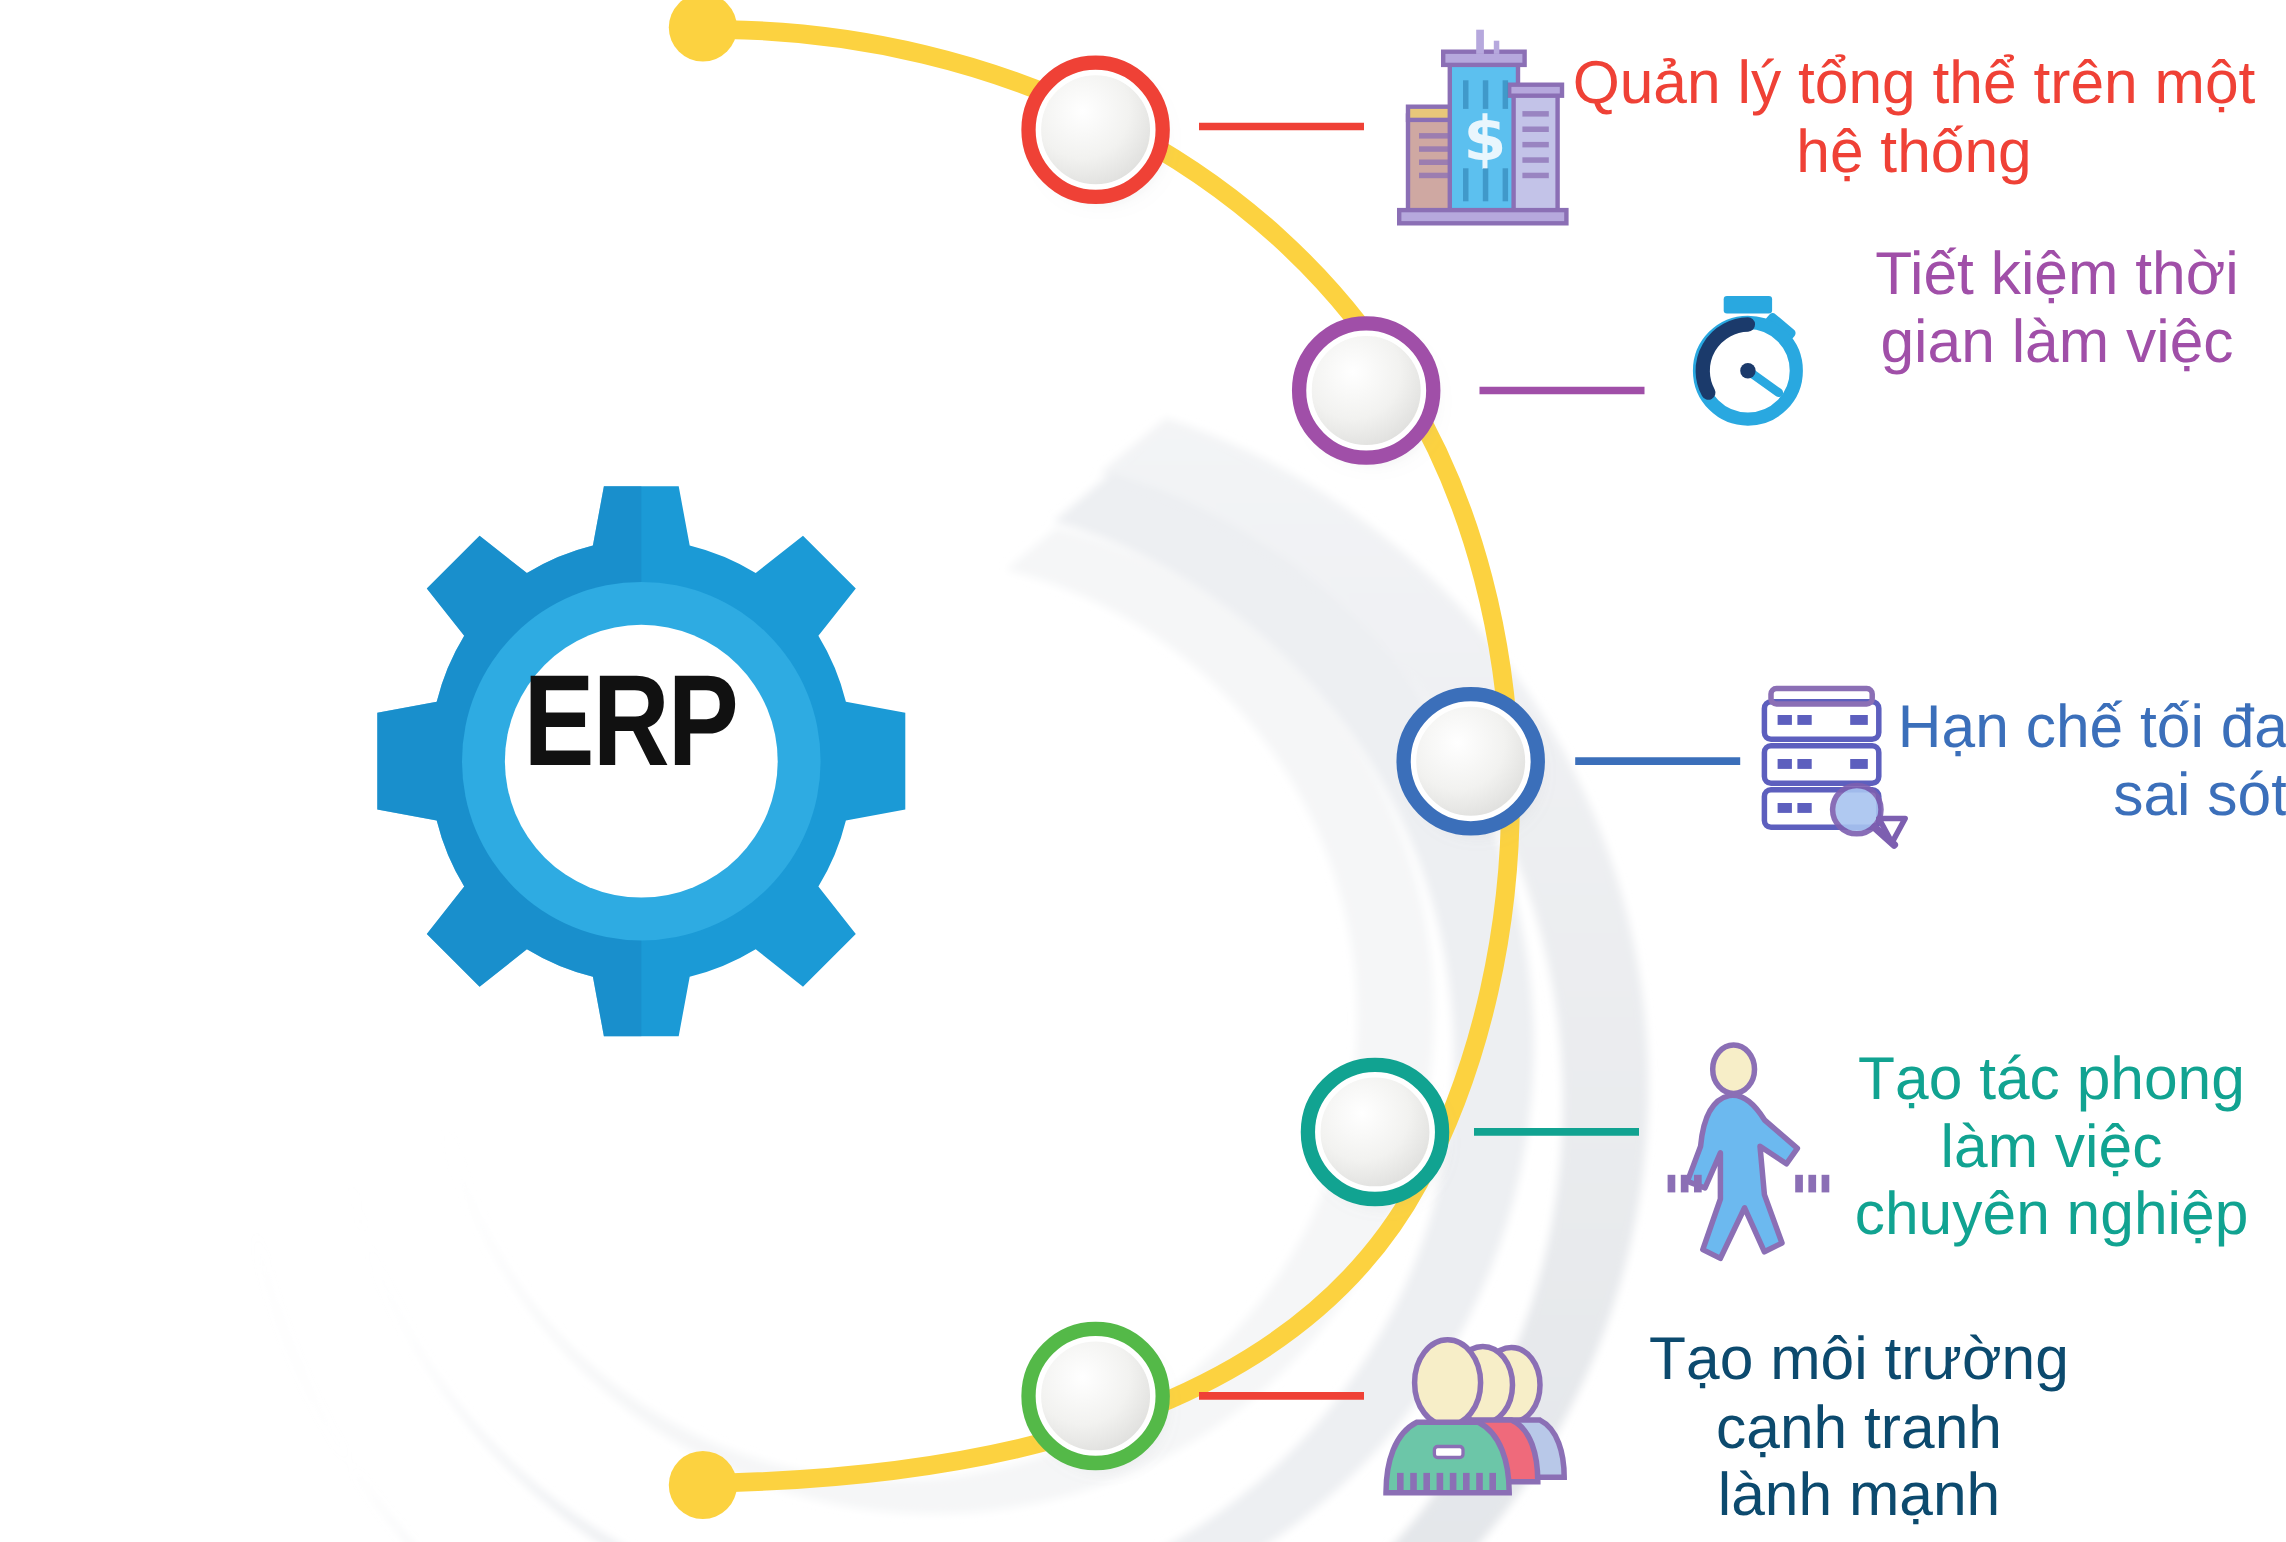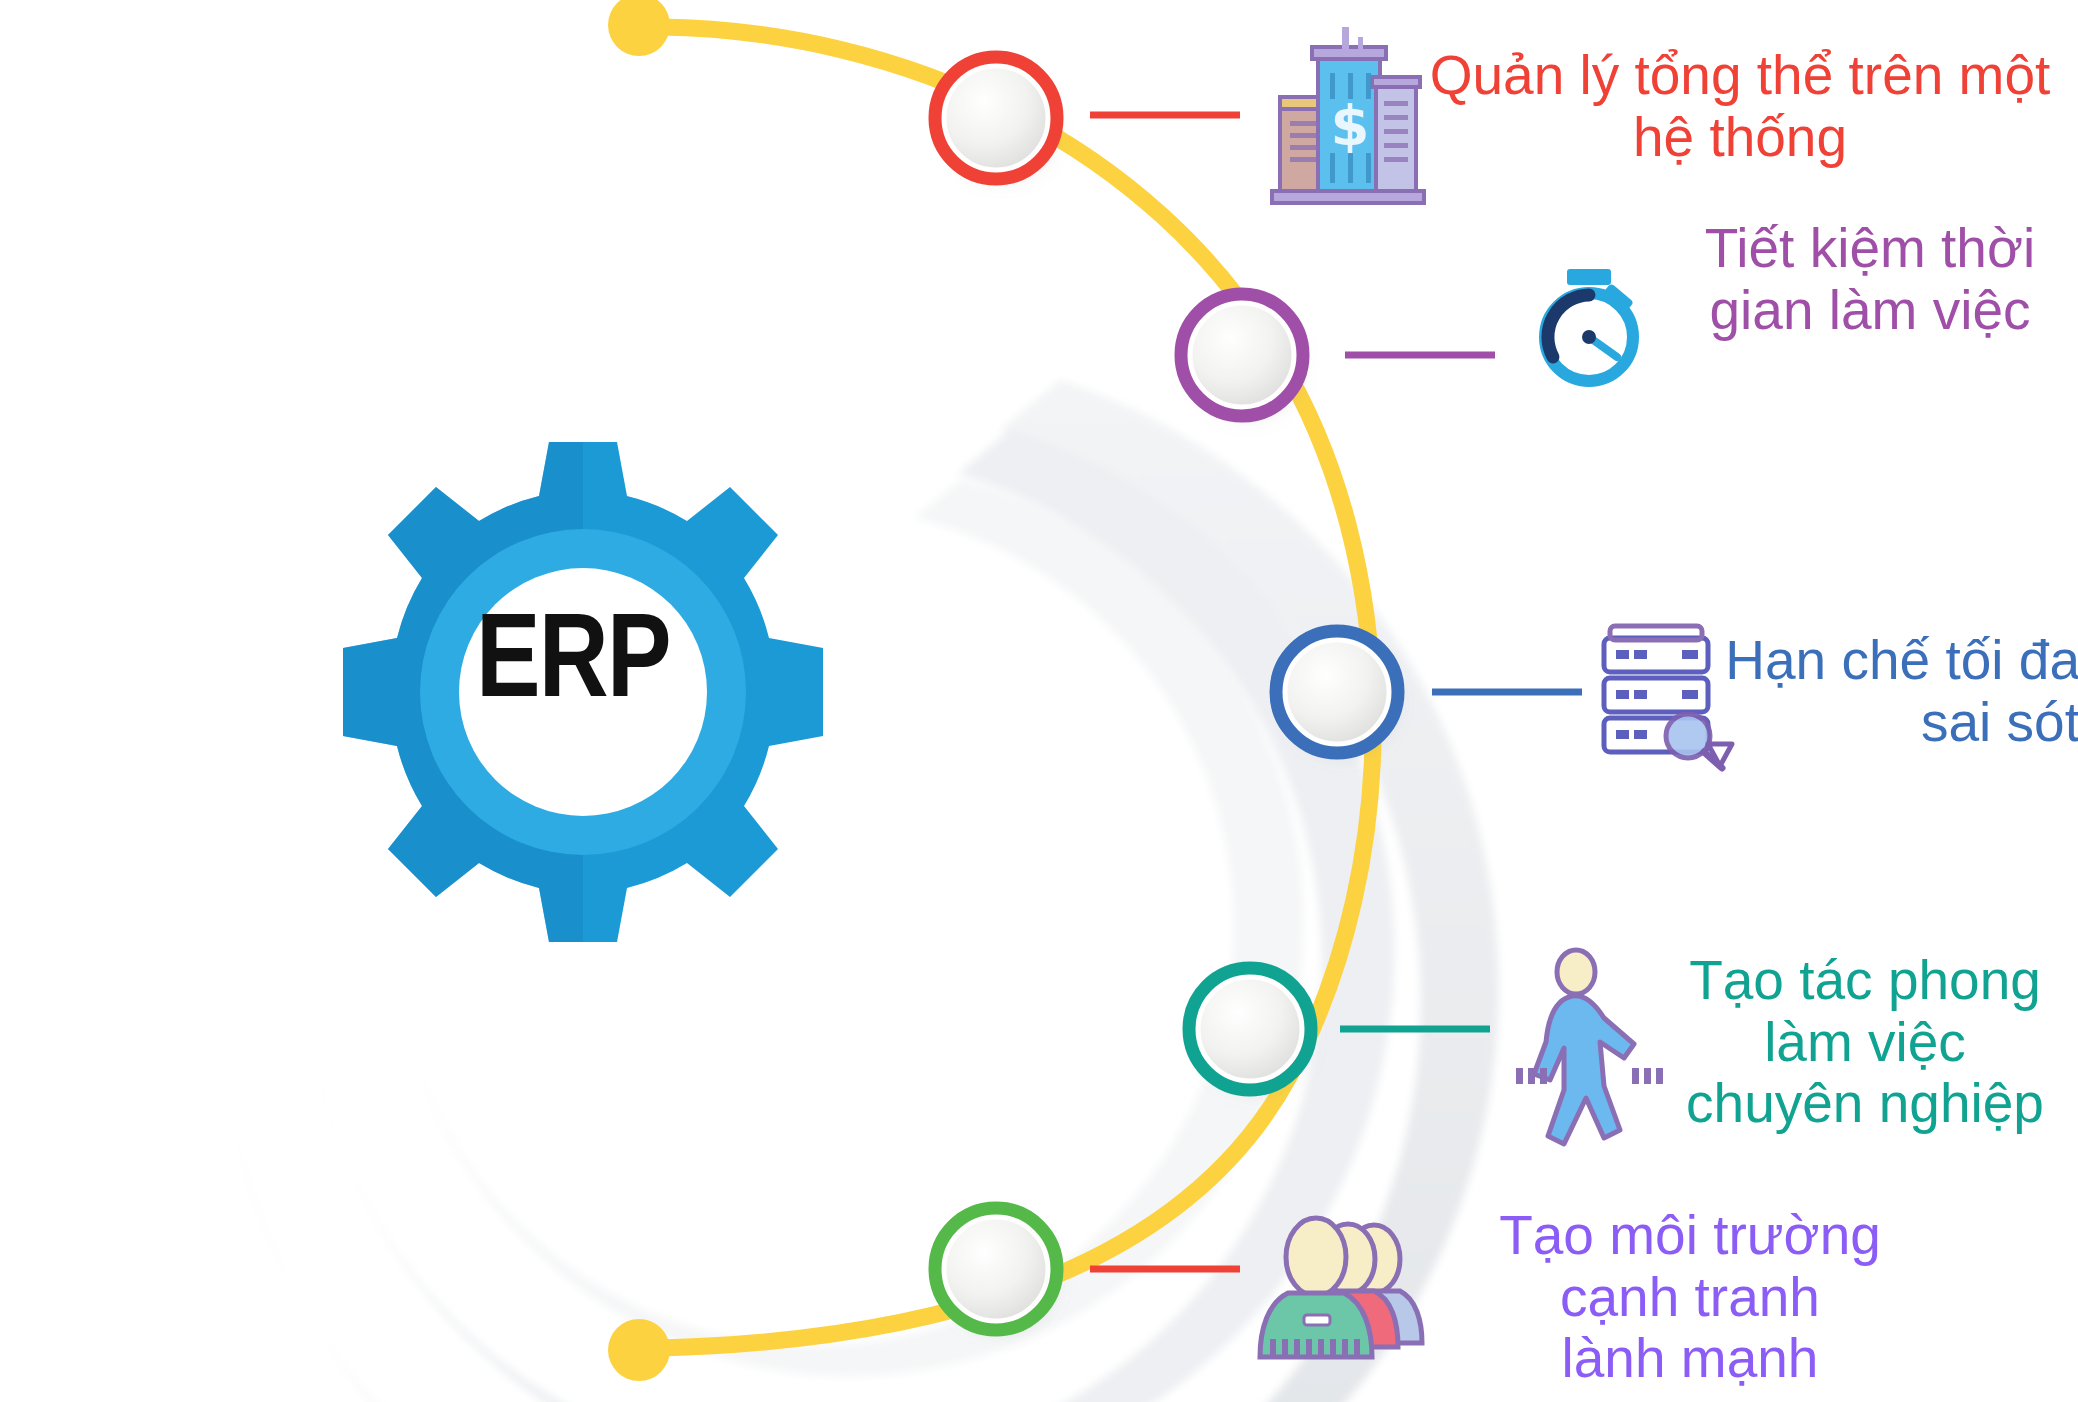--- a/index.html
+++ b/index.html
@@ -28,21 +28,21 @@
     position:absolute;
     font-family:"Liberation Sans","DejaVu Sans",sans-serif;
     font-size:55px;
     line-height:1.12;
     white-space:pre-line;
   }
   .it1{ left:1415px; top:45px;  width:650px; text-align:center; color:#ef4136; }
   .it2{ left:1660px; top:218px; width:420px; text-align:center; color:#a04fa8; }
   .it3{ left:1700px; top:630px; width:380px; text-align:right;  color:#3b6fba; }
   .it4{ left:1650px; top:950px; width:430px; text-align:center; color:#11a391; }
-  .it5{ left:1480px; top:1205px;width:420px; text-align:center; color:#8b5cf6; }
+  .it5{ left:1480px; top:1205px;width:420px; text-align:center; color:#0c4a6e; }
 </style>
 </head>
 <body>
 
 <div id="stage">
 
   <svg class="layer" viewBox="0 0 2078 1402" width="2078" height="1402">
     <defs>
       <radialGradient id="nodeFill" cx="38%" cy="33%" r="78%">
         <stop offset="0%" stop-color="#ffffff"></stop>

